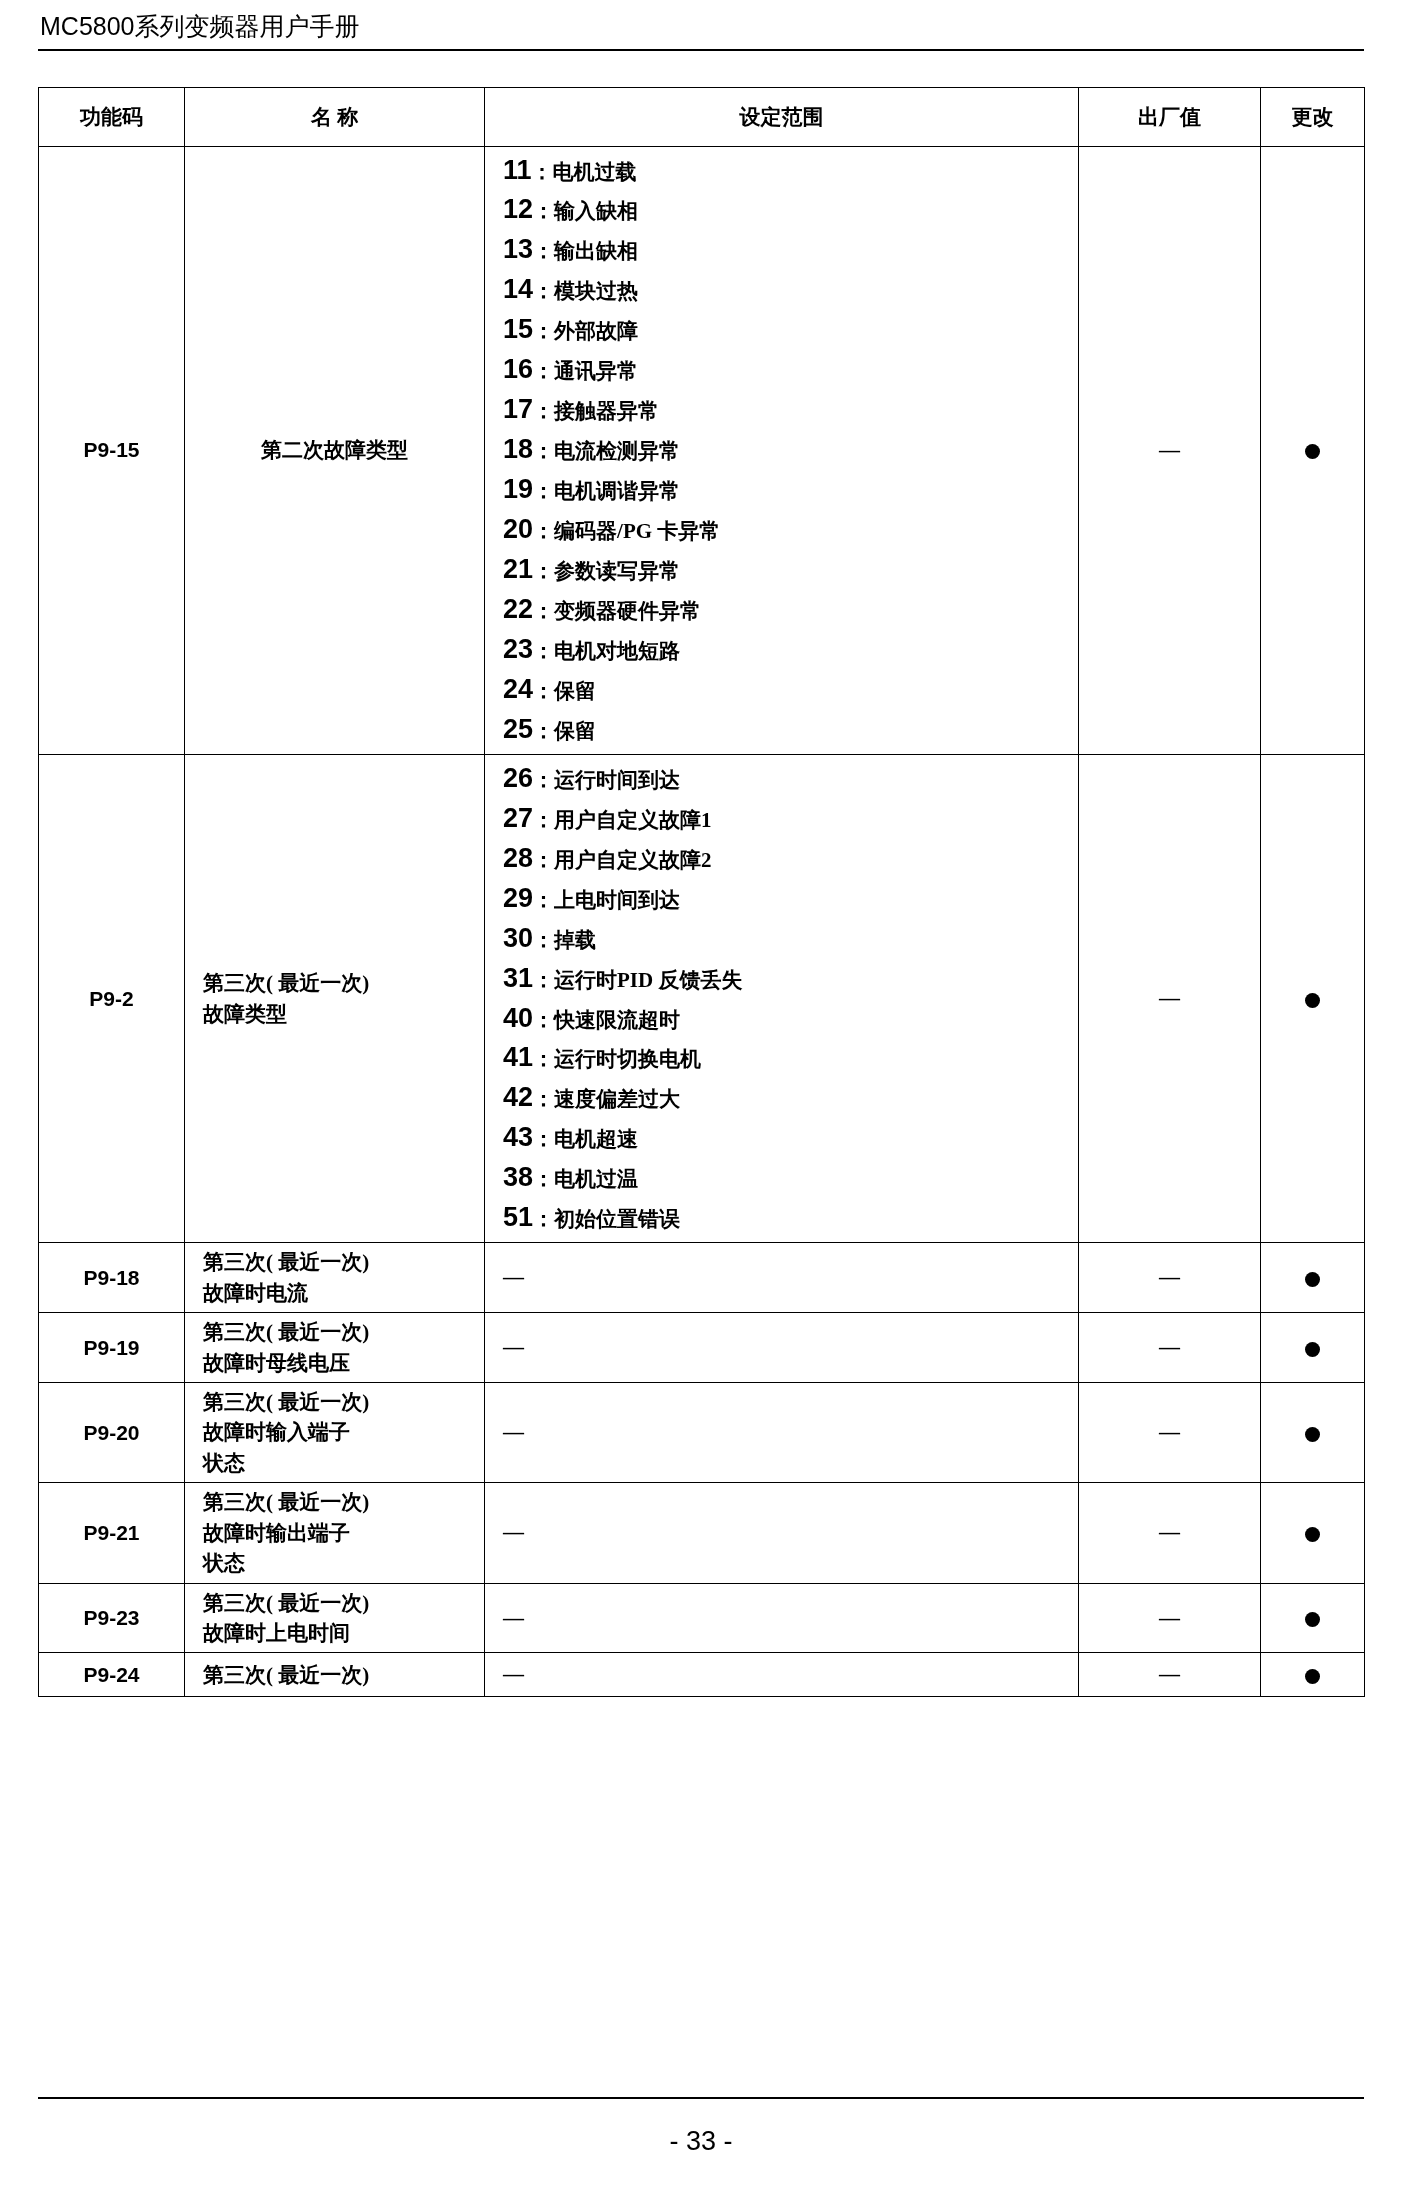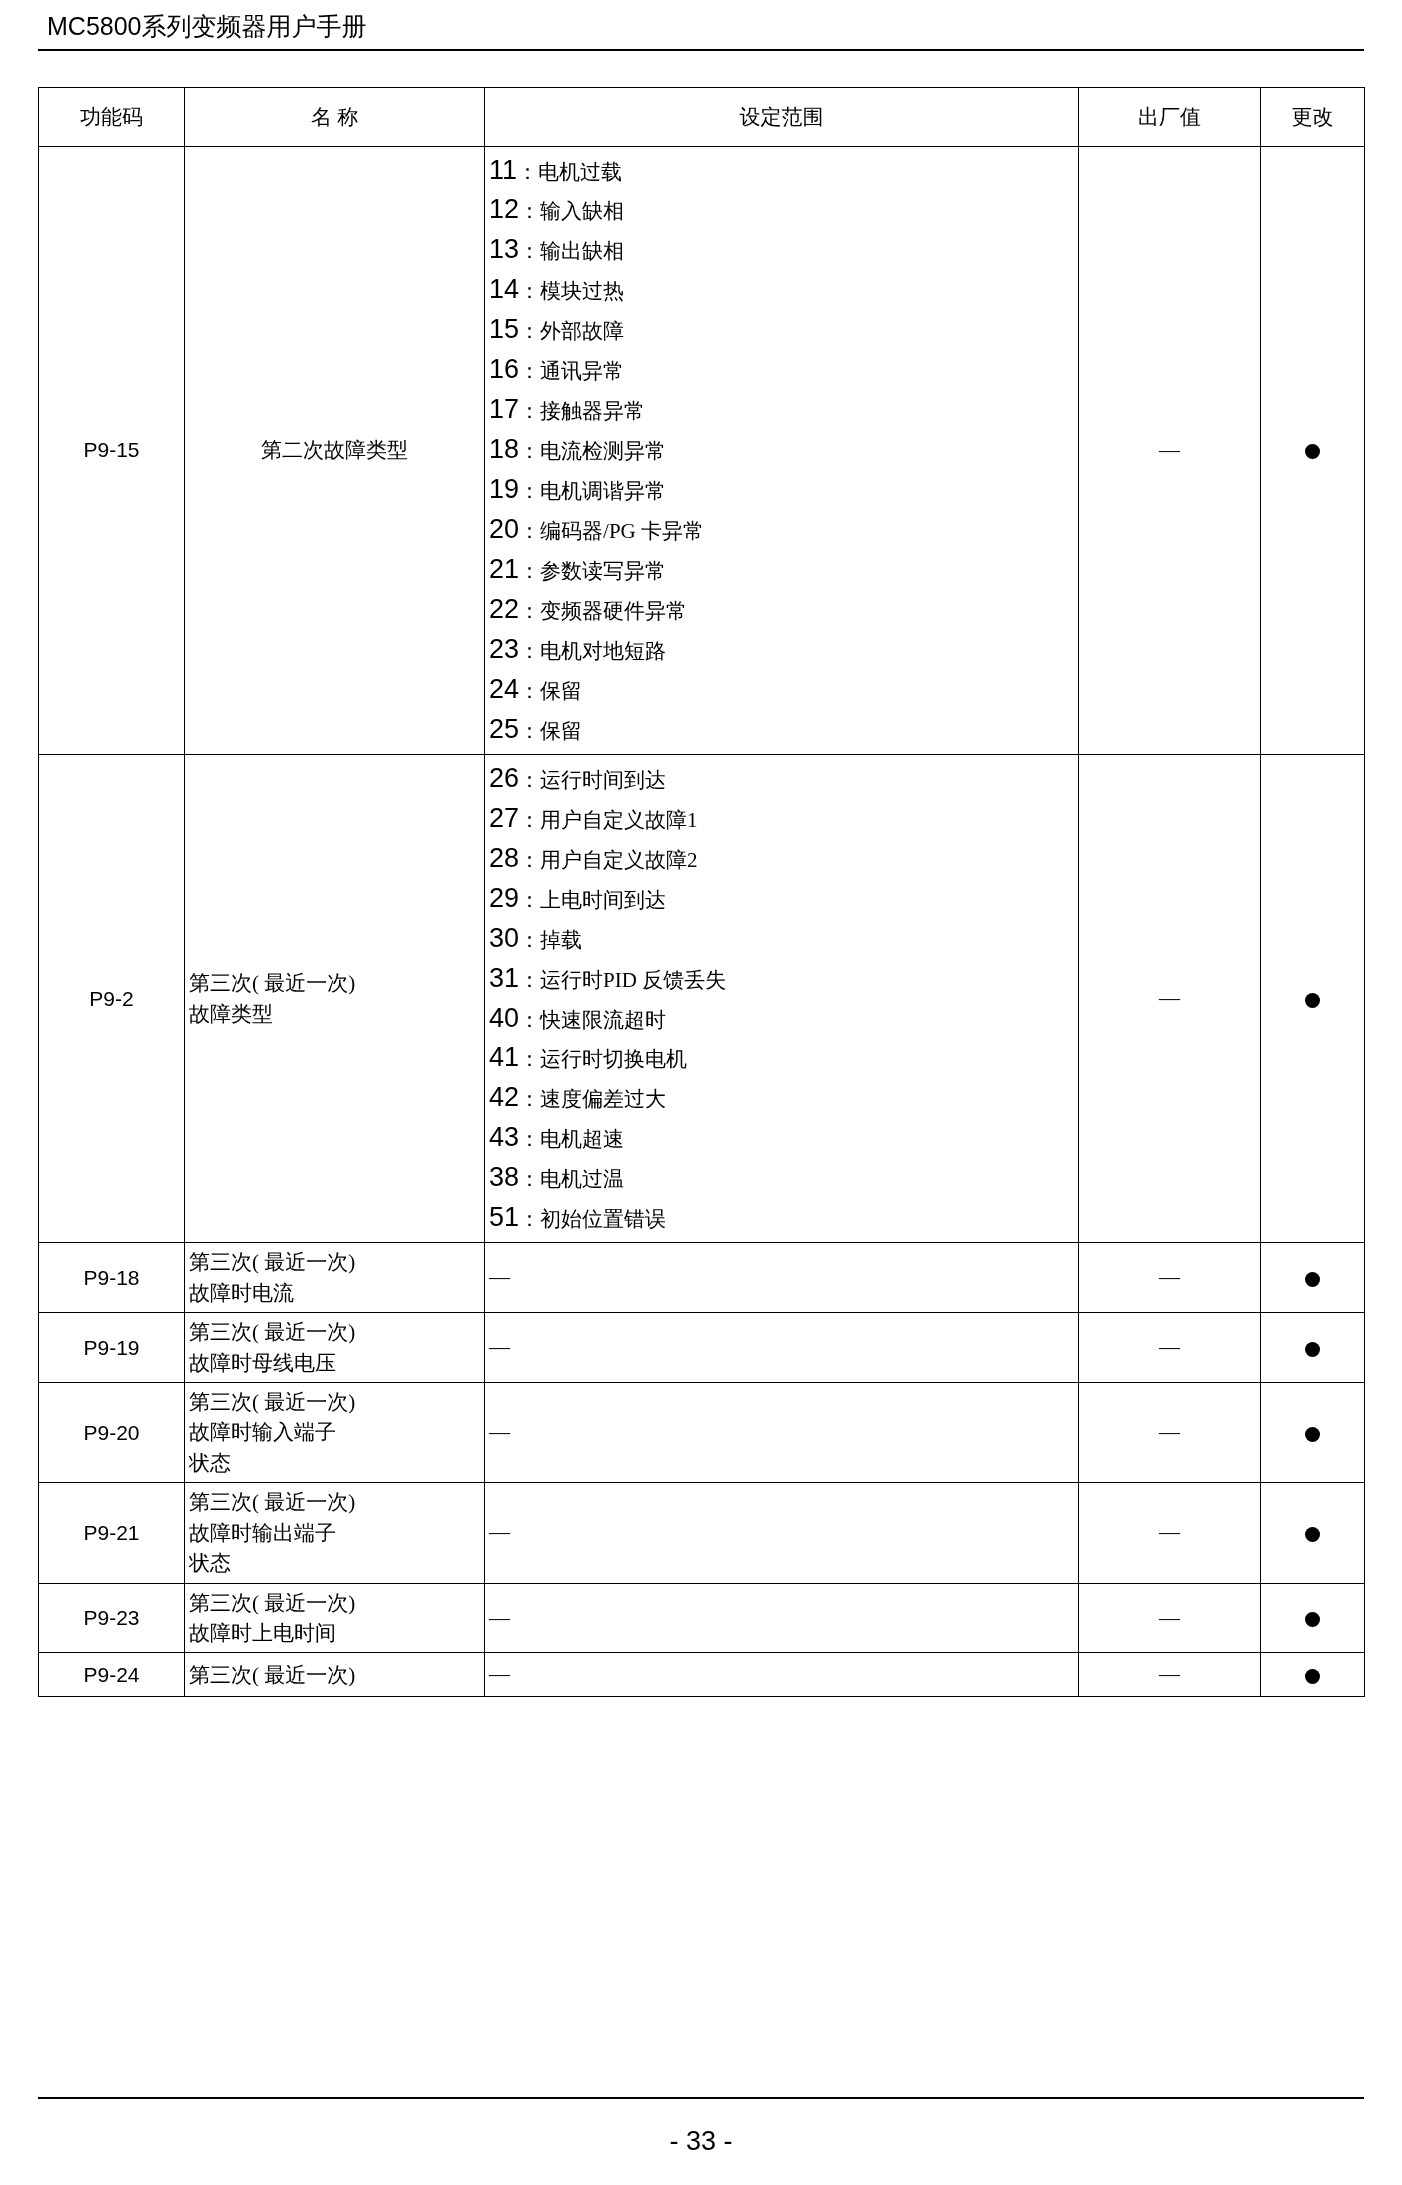--- a/index.html
+++ b/index.html
@@ -21,37 +21,37 @@
     box-sizing: border-box;
     padding: 0 38px;
   }
   .header {
     padding-top: 10px;
     font-family: "Liberation Sans", sans-serif;
     font-size: 25px;
     line-height: 1.3;
     letter-spacing: 0px;
     padding-left: 2px;
-    margin-left: 7px;
   }
   .header-rule {
     border-bottom: 2px solid #000;
     margin-top: 6px;
   }
   table.fn {
     border-collapse: collapse;
     width: 1326px;
     margin-top: 36px;
     table-layout: fixed;
   }
   table.fn td, table.fn th {
     border: 1.5px solid #000;
     vertical-align: middle;
-    padding: 4px 4px;
+    padding: 4px 18px;
     font-size: 21px;
+    font-weight: bold;
   }
   thead th {
     text-align: center;
     font-weight: normal;
     font-size: 23px;
     height: 50px;
     padding: 6px 4px;
   }
   .col-code { width: 146px; }
   .col-name { width: 300px; }

